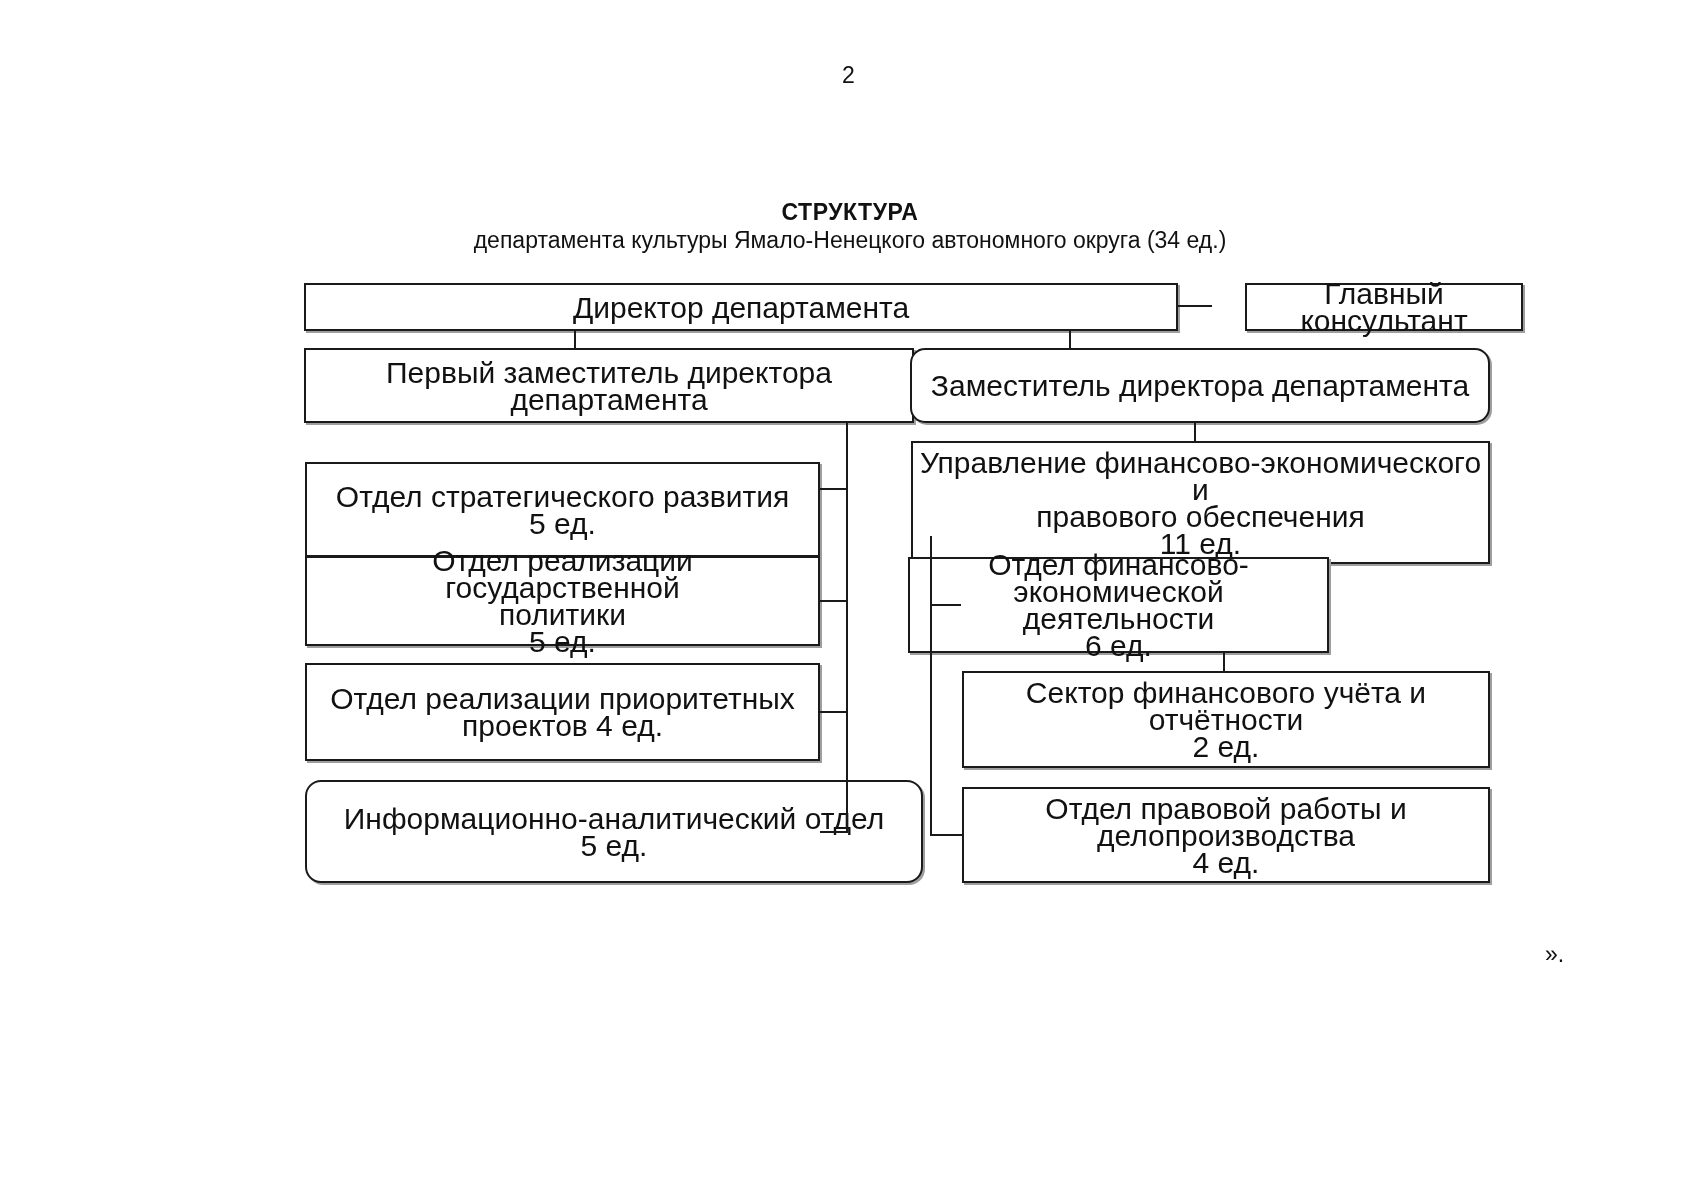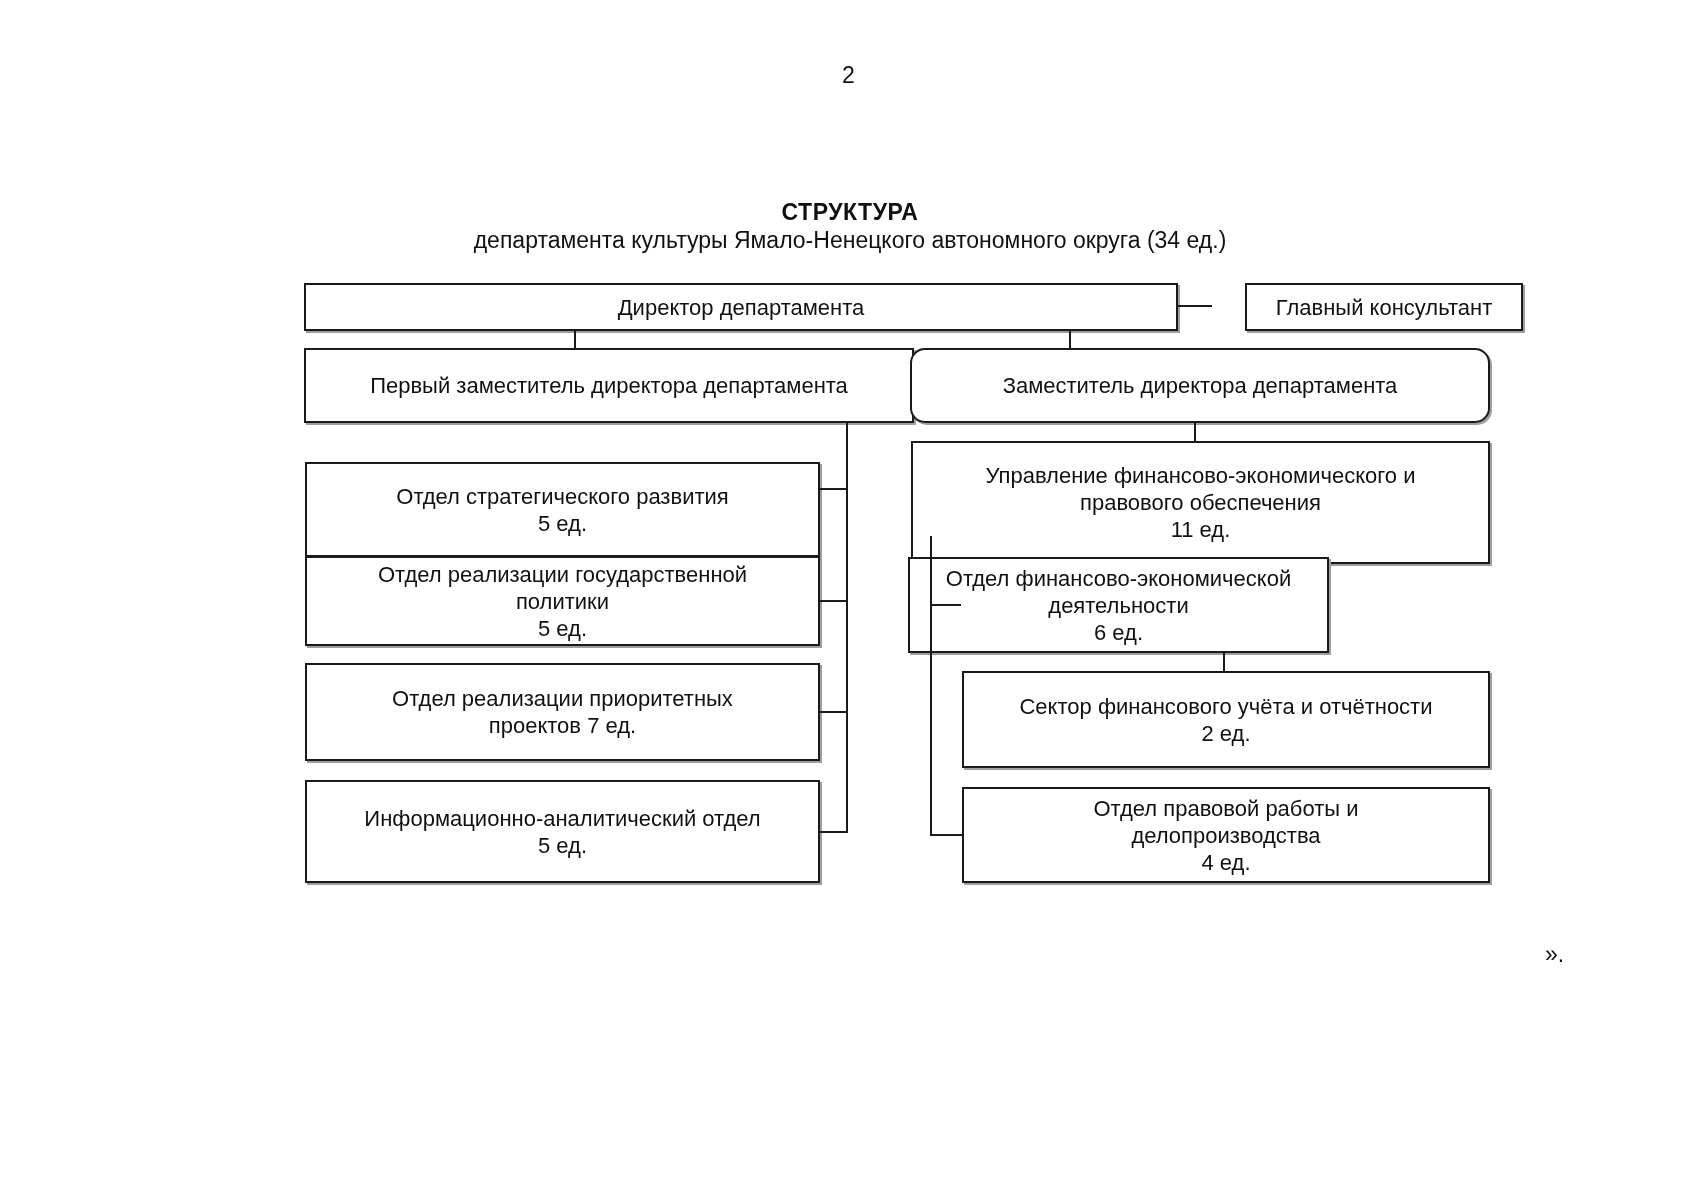--- a/index.html
+++ b/index.html
@@ -45,39 +45,39 @@
   .box {
     position: absolute;
     box-sizing: border-box;
     background: #ffffff;
     border: 2px solid #1a1a1a;
     box-shadow: 2px 2px 0 0 #9e9e9e;
     display: flex;
     align-items: center;
     justify-content: center;
     text-align: center;
-    font-size: 22px;
+    font-size: 30px;
     line-height: 27px;
     white-space: pre-line;
     padding: 2px 6px;
   }
   .line {
     position: absolute;
     background: #1a1a1a;
   }
 
   
   .b-director      { left: 304px;  top: 283px; width: 874px; height: 48px;  }
   .b-consultant    { left: 1212px; top: 283px; width: 278px; height: 48px; margin-left: 33px;  }
   .b-first-deputy  { left: 304px;  top: 348px; width: 610px; height: 75px;  }
   .b-deputy        { left: 910px;  top: 348px; width: 580px; height: 75px; border-radius: 15px;  }
   .b-l1            { left: 305px;  top: 462px; width: 515px; height: 95px;  }
   .b-l2            { left: 305px;  top: 556px; width: 515px; height: 90px;  }
   .b-l3            { left: 305px;  top: 663px; width: 515px; height: 98px;  }
-  .b-l4            { left: 305px;  top: 780px; width: 515px; height: 103px; }
+  .b-l4            { left: 305px;  top: 780px; width: 618px; height: 103px; border-radius: 16px; }
   .b-r0            { left: 911px;  top: 441px; width: 579px; height: 123px;  }
   .b-r1            { left: 908px;  top: 557px; width: 421px; height: 96px;  }
   .b-r2            { left: 962px;  top: 671px; width: 528px; height: 97px;  }
   .b-r3            { left: 962px;  top: 787px; width: 528px; height: 96px;  }
 
   
   .ln-dir-cons     { left: 1178px; top: 305px; width: 34px;  height: 2px; }
   .ln-dir-fd       { left: 574px;  top: 331px; width: 2px;   height: 18px; }
   .ln-dir-dep      { left: 1069px; top: 331px; width: 2px;   height: 18px; }
   .ln-left-trunk   { left: 846px;  top: 421px; width: 2px;   height: 412px; }
@@ -113,21 +113,21 @@
 
   <div class="box b-first-deputy">Первый заместитель директора департамента</div>
   <div class="box b-deputy">Заместитель директора департамента</div>
 
   <div class="box b-l1">Отдел стратегического развития
 5 ед.</div>
   <div class="box b-l2">Отдел реализации государственной
 политики
 5 ед.</div>
   <div class="box b-l3">Отдел реализации приоритетных
-проектов 7 ед.</div>
+проектов 4 ед.</div>
   <div class="box b-l4">Информационно-аналитический отдел
 5 ед.</div>
 
   <div class="box b-r0">Управление финансово-экономического и
 правового обеспечения
 11 ед.</div>
   <div class="box b-r1">Отдел финансово-экономической
 деятельности
 6 ед.</div>
   <div class="box b-r2">Сектор финансового учёта и отчётности

